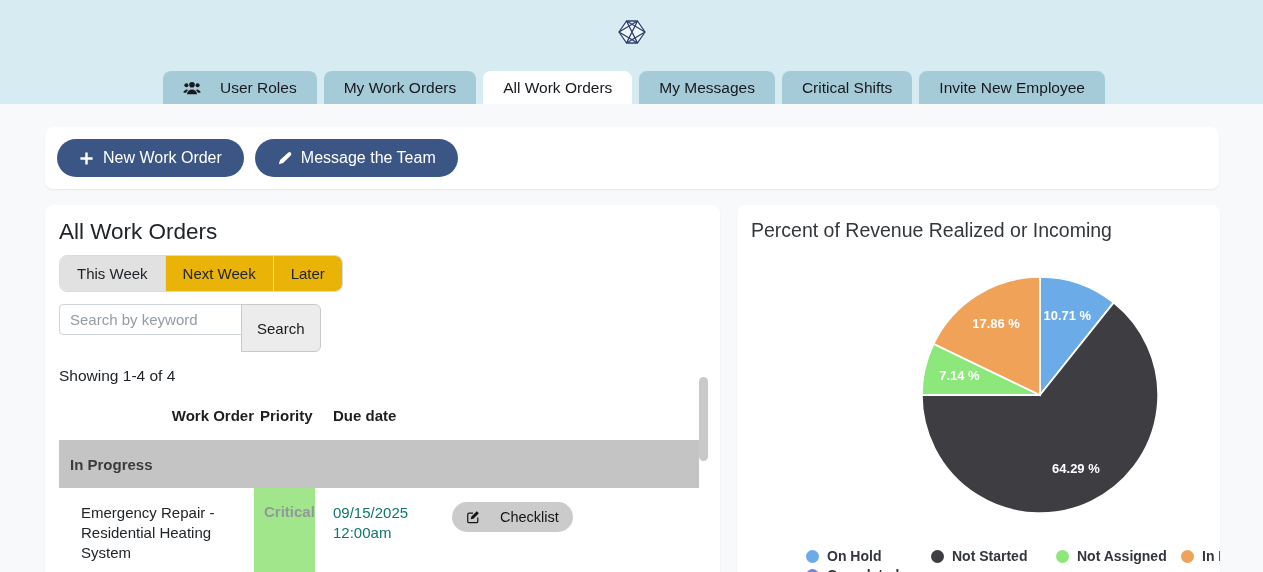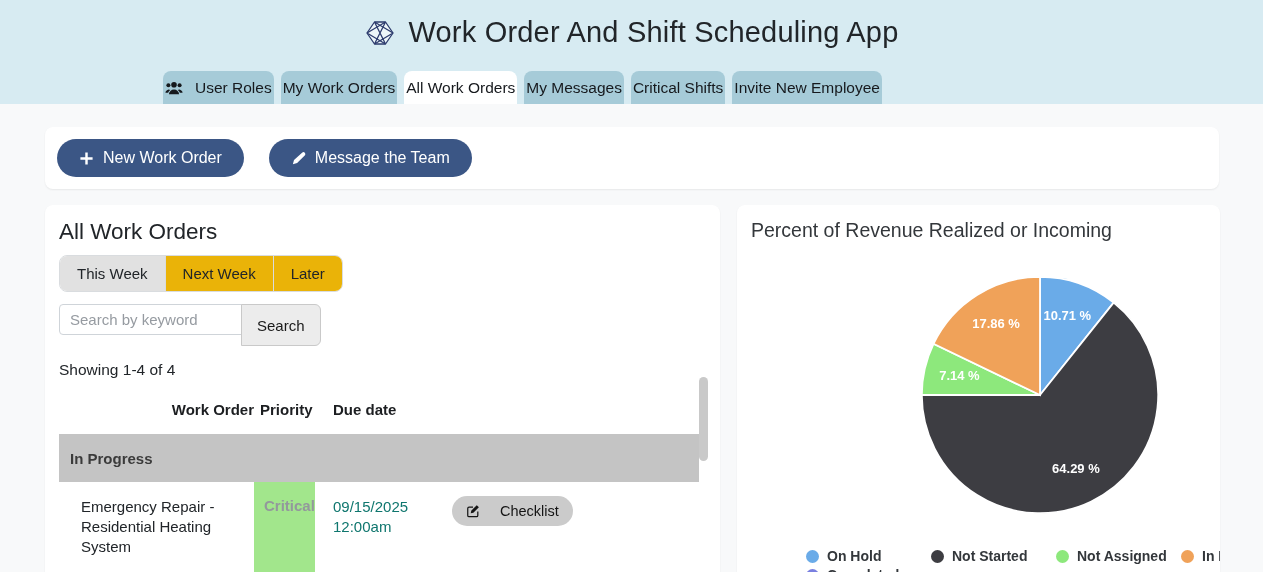--- a/index.html
+++ b/index.html
@@ -22,34 +22,34 @@
     padding-top:16px; gap:12px;
   }
   .app-title { font-size:29px; font-weight:500; color:#212529; letter-spacing:0.2px; }
   .gem { width:32px; height:32px; }
 
   .tabs {
     position:absolute; bottom:0; left:163px;
     display:flex; gap:7px; align-items:flex-end;
   }
   .tab {
-    height:33px; line-height:33px; padding:0 2px;
+    height:33px; line-height:33px; padding:0 20px;
     background:#a6cbd8; color:#16191d; font-size:15.5px;
     border-radius:8px 8px 0 0; white-space:nowrap; cursor:pointer;
-    display:flex; align-items:center; gap:12px;
+    display:flex; align-items:center; gap:19px;
   }
   .tab.active { background:#ffffff; }
   .users-ic { width:18px; height:14px; }
 
   
   .card {
     position:absolute; background:#fff; border-radius:8px;
     box-shadow:0 1px 2px rgba(0,0,0,0.07);
   }
-  .toolbar-card { left:45px; top:127px; width:1174px; height:62px; padding:12px; display:flex; gap:25px; }
+  .toolbar-card { left:45px; top:127px; width:1174px; height:62px; padding:12px; display:flex; gap:11px; }
   .pill-btn {
     display:inline-flex; align-items:center; gap:9px;
     background:#3b5685; color:#fff; border:none; cursor:pointer;
     border-radius:30px; height:38px; padding:0 22px; font-size:16px;
     font-family:"Liberation Sans",sans-serif;
   }
   .pill-btn svg { width:15px; height:15px; }
 
   
   .left-card { left:45px; top:205px; width:675px; height:420px; padding:14px 12px 0 14px; }
@@ -61,21 +61,21 @@
   .week-tab.active { background:#e1e1e1; }
 
   .search-row { display:flex; align-items:stretch; }
   .search-input {
     width:183px; height:31px; border:1px solid #cfd4d9; border-radius:4px 0 0 4px;
     padding:0 10px; font-size:15px; font-family:"Liberation Sans",sans-serif; color:#212529;
     outline:none; background:#fff;
   }
   .search-input::placeholder { color:#969ba1; }
   .search-btn {
-    height:42px; margin-left:-1px; padding:0 15px; font-size:15px; cursor:pointer;
+    height:48px; margin-left:-1px; padding:0 15px; font-size:15px; cursor:pointer;
     background:#ececec; border:1px solid #c9c9c9; border-radius:0 6px 6px 0;
     font-family:"Liberation Sans",sans-serif; color:#1a1a1a;
   }
   .showing { margin-top:15px; font-size:15.5px; color:#212529; }
 
   .wo-table { margin-top:16px; width:640px; position:relative; }
   .t-head { display:grid; grid-template-columns:195px 61px 137px 1fr; padding:6px 0 16px 0; }
   .t-head > div { font-size:15px; font-weight:700; color:#1c1e21; }
   .th-wo { padding-left:11px;text-align:right; }
   .th-pr { padding-left:6px; }
@@ -115,21 +115,20 @@
 <body>
 
 <div class="header">
   <div class="title-row">
     <svg class="gem" viewBox="0 0 32 32">
       <g fill="rgba(255,255,255,0.55)" stroke="#2d3c6e" stroke-width="1.3" stroke-linejoin="round">
         <polygon points="3,16 10.5,5 21.5,5 29,16 21.5,27 10.5,27"></polygon>
         <path fill="none" d="M3,16 L21.5,5 M10.5,5 L29,16 M29,16 L10.5,27 M21.5,27 L3,16 M10.5,5 L21.5,27 M21.5,5 L10.5,27"></path>
       </g>
     </svg>
-    <span class="app-title">Work Order And Shift Scheduling App</span>
   </div>
 
   <div class="tabs">
     <div class="tab">
       <svg class="users-ic" viewBox="0 0 20 16">
         <g fill="#16191d">
           <circle cx="10" cy="4.2" r="3.2"></circle>
           <path d="M4.2,15 a5.8,5.2 0 0 1 11.6,0 z"></path>
           <circle cx="3.6" cy="4.8" r="2.3"></circle>
           <path d="M0.2,13.4 a3.9,3.6 0 0 1 5.5,-3.2 a7,6.4 0 0 0 -2.4,3.2 z"></path>

